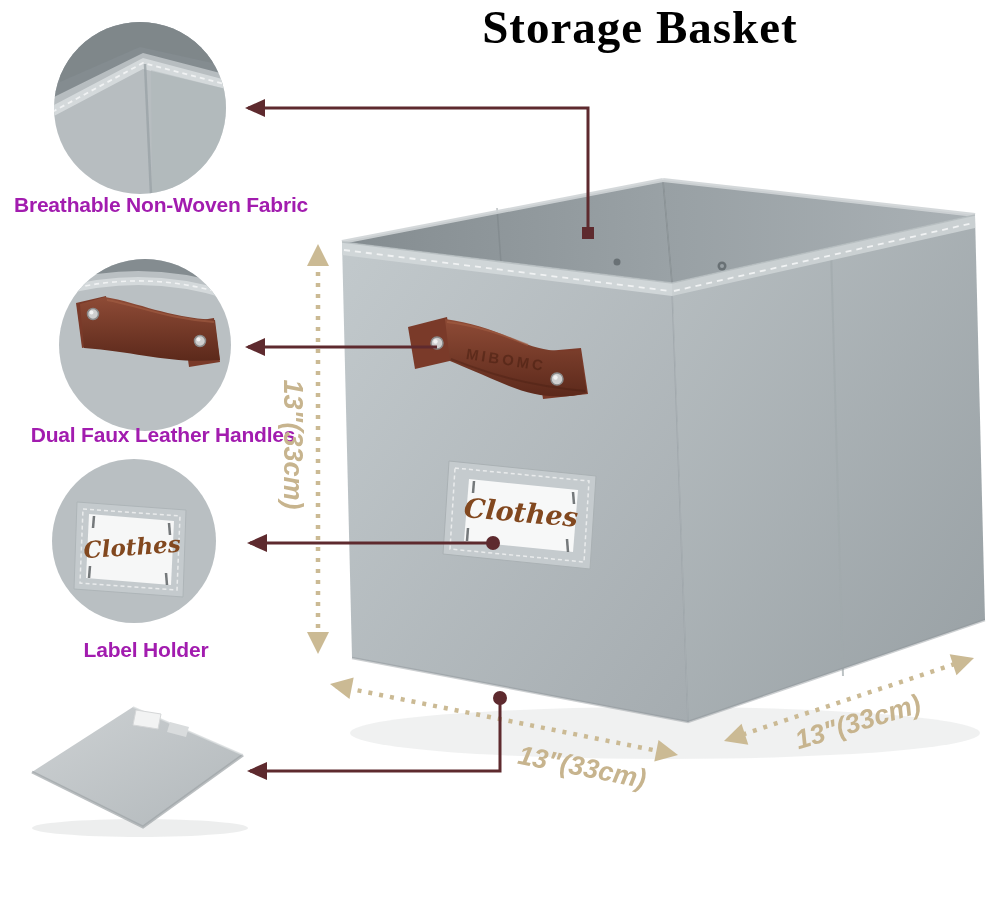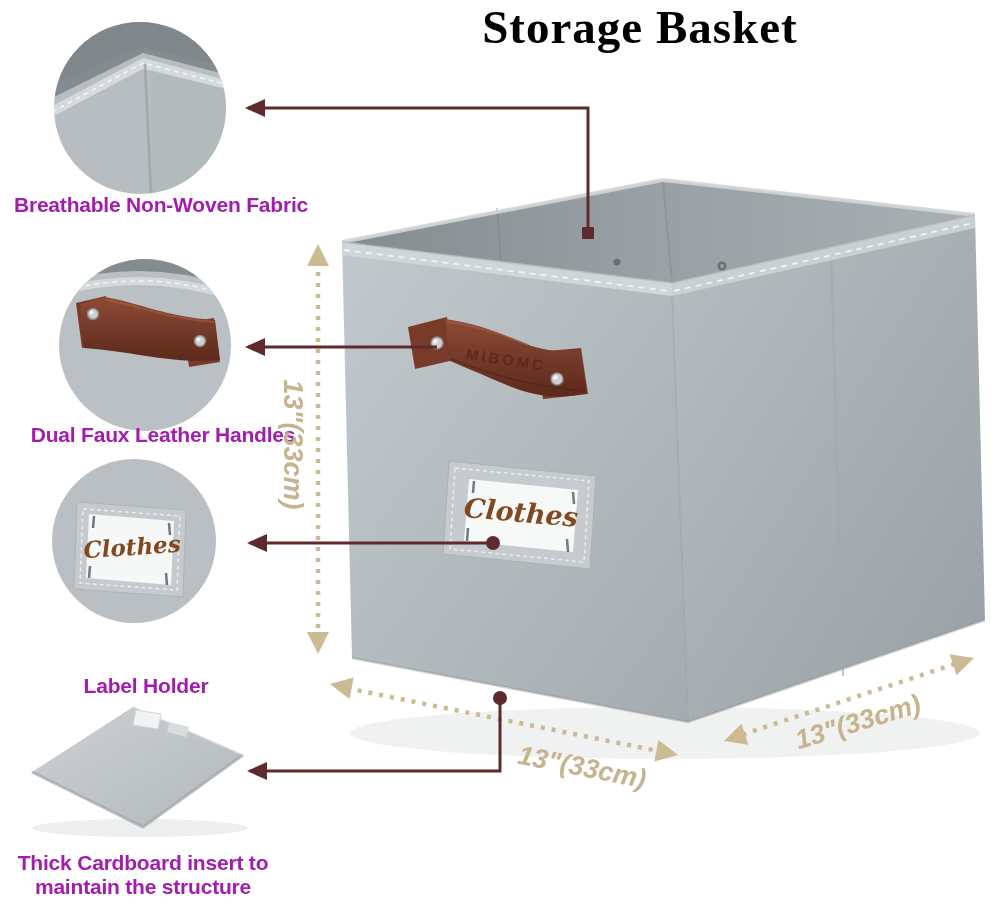--- a/index.html
+++ b/index.html
@@ -200,26 +200,22 @@
     </g>
   </svg>
 
   <div class="txt title" style="left:390px;top:0px;width:500px;">Storage Basket</div>
 
 
   <div class="txt callout-label" style="left:0px;top:193px;width:322px;">Breathable Non-Woven Fabric</div>
 
   <div class="txt callout-label" style="left:12px;top:423px;width:302px;">Dual Faux Leather Handles</div>
 
-  <div class="txt callout-label" style="left:55px;top:638px;width:182px;margin-top:36px;">Label Holder</div>
-
-  <div class="txt callout-label" style="left:0px;top:851px;width:286px;">
-    <div>Thick Cardboard insert to</div>
-    <div>maintain the structure</div>
-  </div>
+  <div class="txt callout-label" style="left:55px;top:638px;width:182px;">Label Holder</div>
+
 
   <div class="txt dim" style="left:226px;top:429px;width:132px;transform:rotate(90deg);">13"(33cm)</div>
 
   <div class="txt dim" style="left:506px;top:752px;width:152px;transform:rotate(11deg);">13"(33cm)</div>
 
   <div class="txt dim" style="left:781px;top:707px;width:154px;transform:rotate(-17deg);">13"(33cm)</div>
 
   <div class="txt script-text" style="left:68px;top:533px;width:128px;font-size:23px;transform:rotate(-4deg);">Clothes</div>
 
   <div class="txt script-text" style="left:451px;top:497px;width:140px;font-size:27px;transform:rotate(5deg);">Clothes</div>

